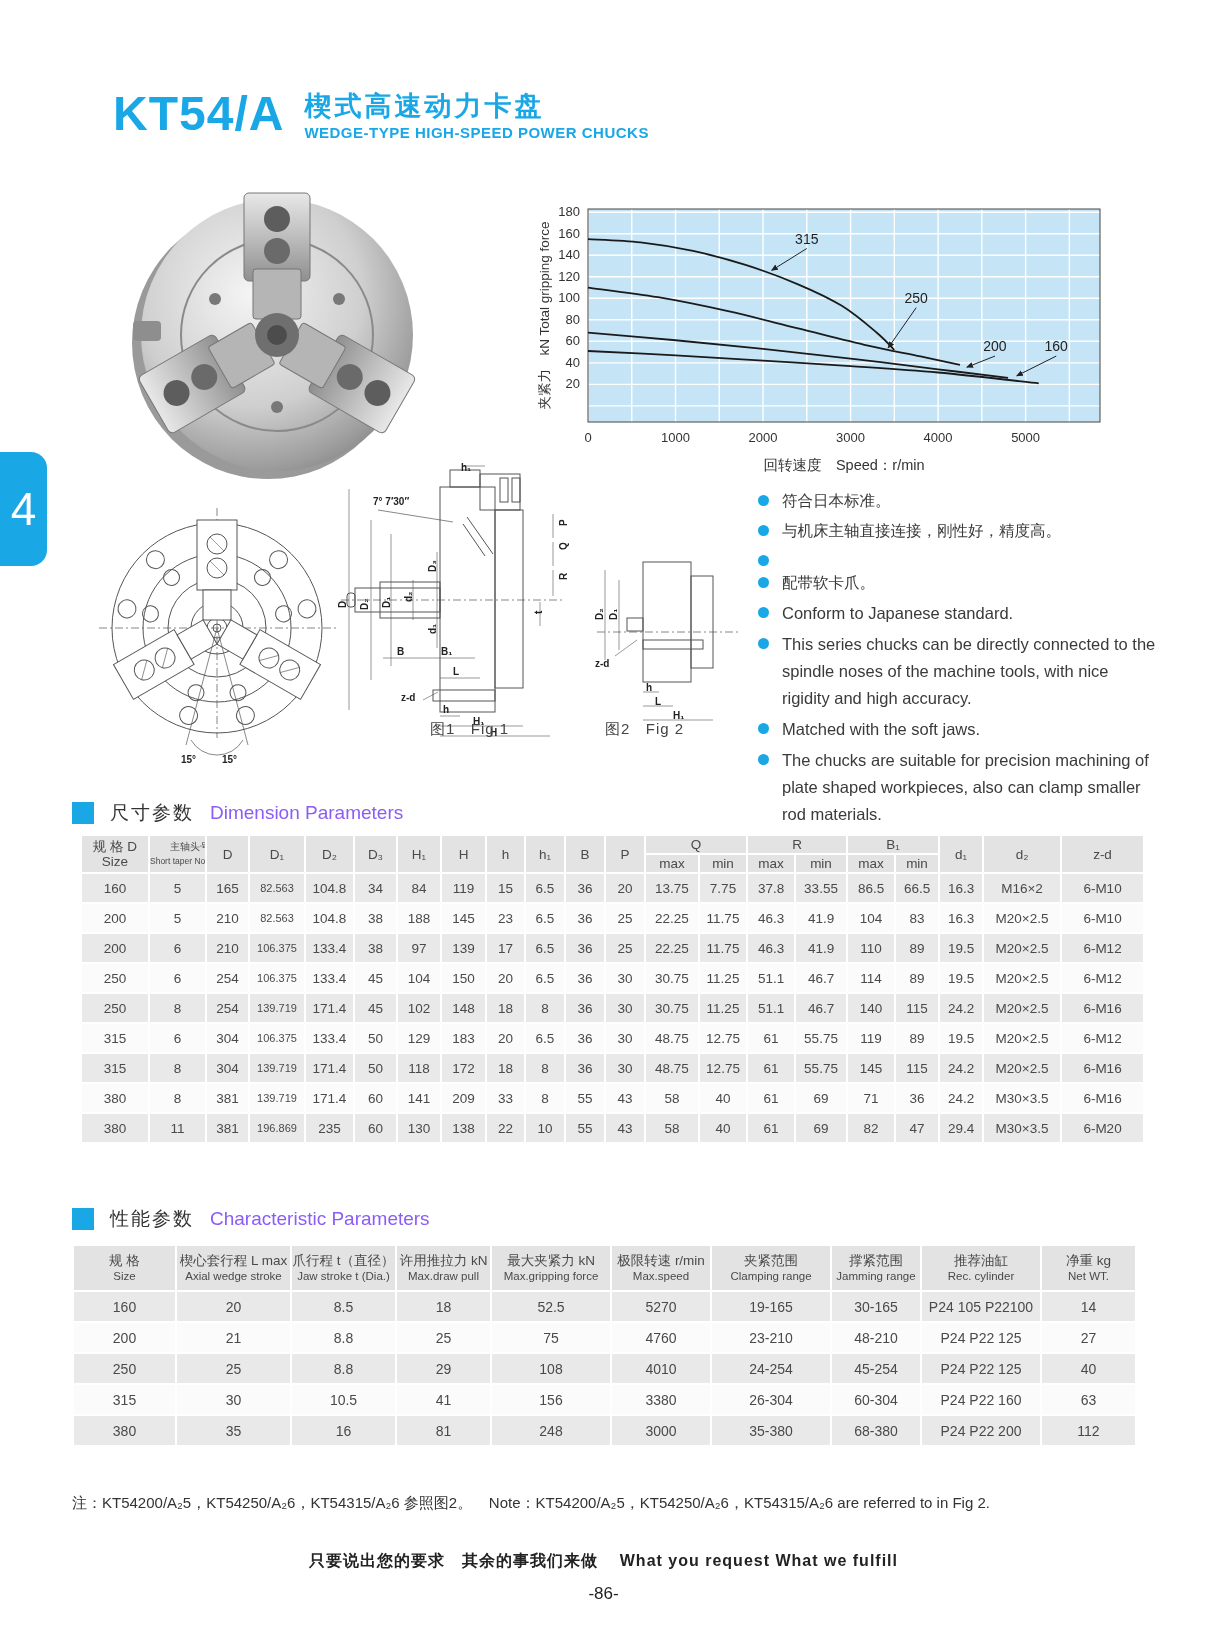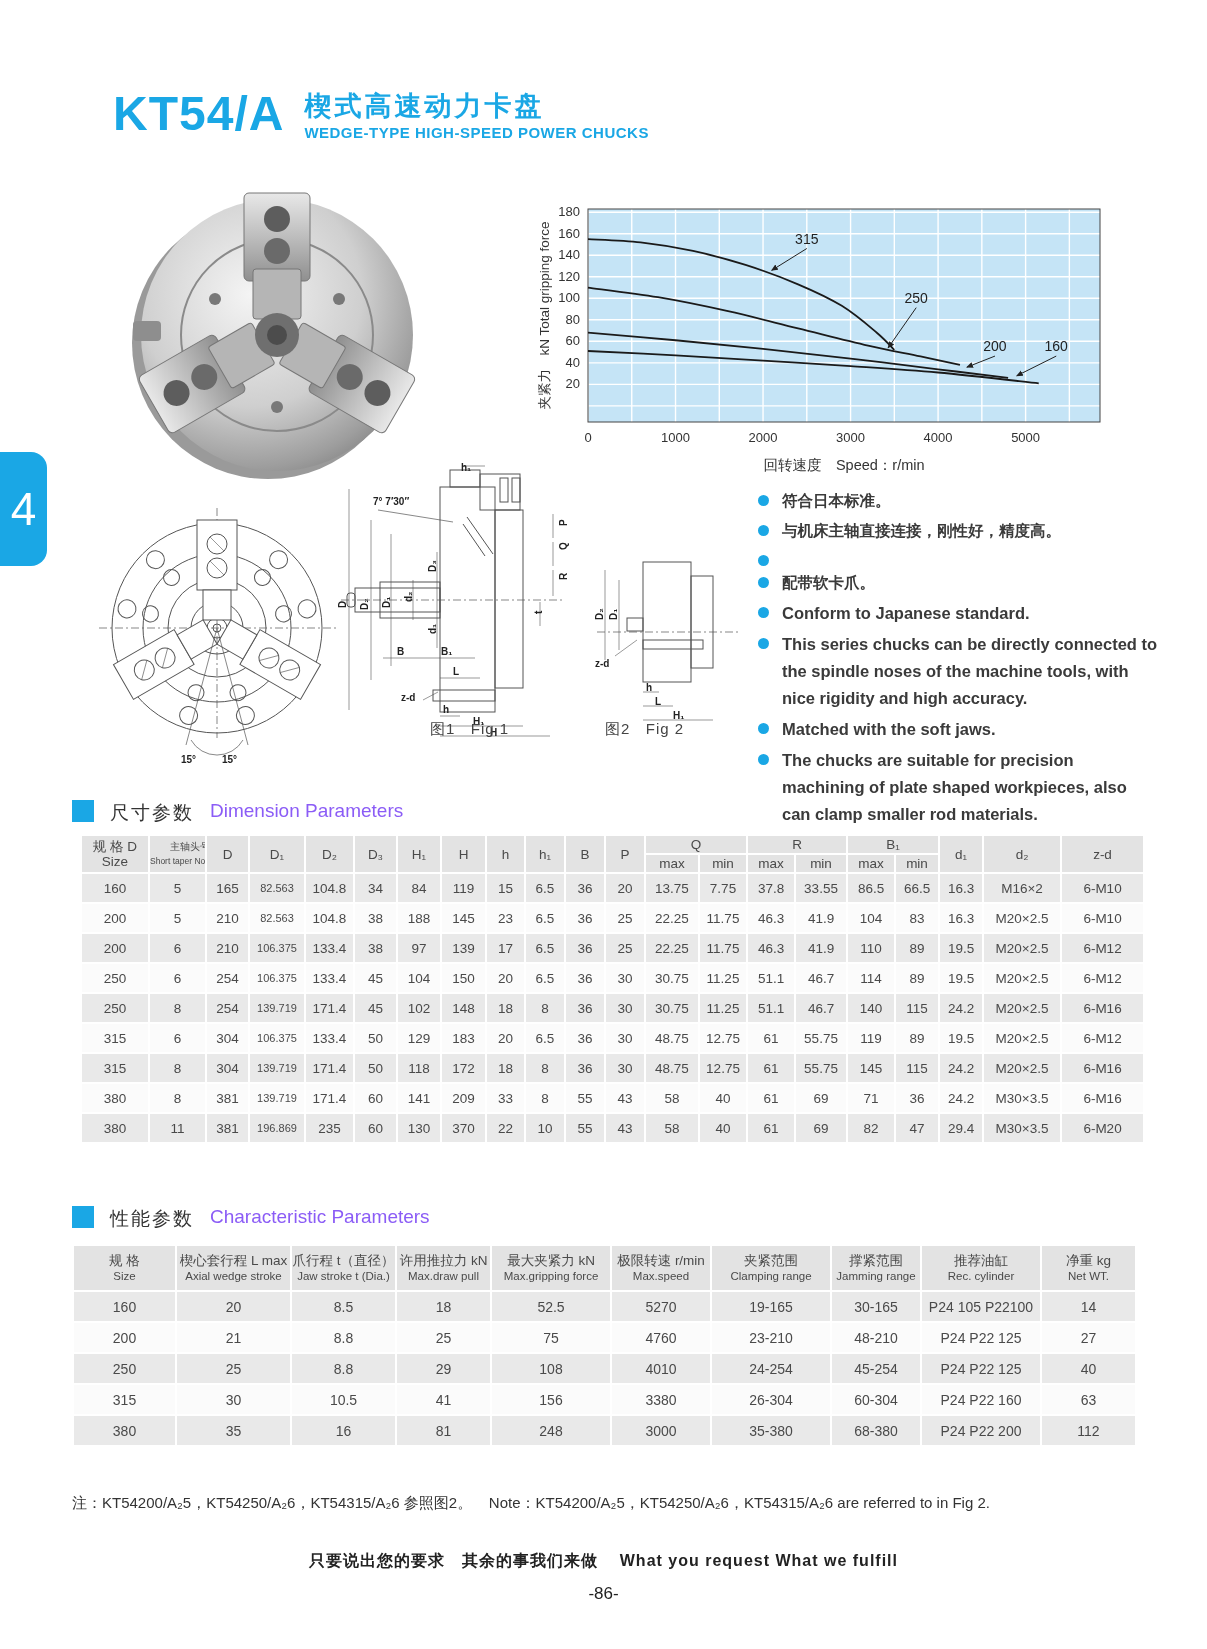--- a/index.html
+++ b/index.html
@@ -13,30 +13,30 @@
         align-items:center;justify-content:center;font-weight:400;}
 
   
   .hdr{left:113px;top:86px;display:flex;gap:20px;color:var(--accent);}
   .hdr .model{font-size:48px;font-weight:bold;letter-spacing:1px;line-height:56px;}
   .hdr .tcn{font-size:27px;font-weight:bold;letter-spacing:3px;line-height:30px;padding-top:5px;}
   .hdr .ten{font-size:15px;font-weight:bold;letter-spacing:.5px;margin-top:3px;}
 
   
   .features{left:758px;top:488px;width:400px;}
-  .features ul{list-style:none;margin:0;padding:0;font-weight:bold;}
+  .features ul{list-style:none;margin:0;padding:0;}
   .features li{display:flex;align-items:flex-start;margin-bottom:4px;}
   .features .dot{flex:0 0 11px;width:11px;height:11px;border-radius:50%;
                  background:var(--accent);margin:7px 13px 0 0;}
   ul.fcn li span.t{font-size:15.5px;line-height:26px;color:#3a3a3a;}
   ul.fen{}
   ul.fen li span.t{font-size:16.5px;line-height:27px;color:#3a3a3a;}
 
   
-  .sect{display:flex;gap:16px;}
+  .sect{display:flex;align-items:center;gap:16px;}
   .sect .sq{width:22px;height:22px;background:var(--accent);}
   .sect .scn{font-size:19px;color:#333;letter-spacing:2px;}
   .sect .sen{font-size:19px;color:#8b5cf6;}
 
   
   table{border-collapse:collapse;table-layout:fixed;}
   th,td{border:2px solid #fff;text-align:center;vertical-align:middle;
         font-weight:normal;color:#4a4a4a;overflow:hidden;white-space:nowrap;}
   thead th{background:#e3e3e3;}
   #dim-table{left:80px;top:834px;width:1063px;}
@@ -618,21 +618,21 @@
           <td>6-M16</td>
         </tr>
         <tr>
           <td>380</td>
           <td>11</td>
           <td>381</td>
           <td>196.869</td>
           <td>235</td>
           <td>60</td>
           <td>130</td>
-          <td>370</td>
+          <td>138</td>
           <td>22</td>
           <td>10</td>
           <td>55</td>
           <td>43</td>
           <td>58</td>
           <td>40</td>
           <td>61</td>
           <td>69</td>
           <td>82</td>
           <td>47</td>

